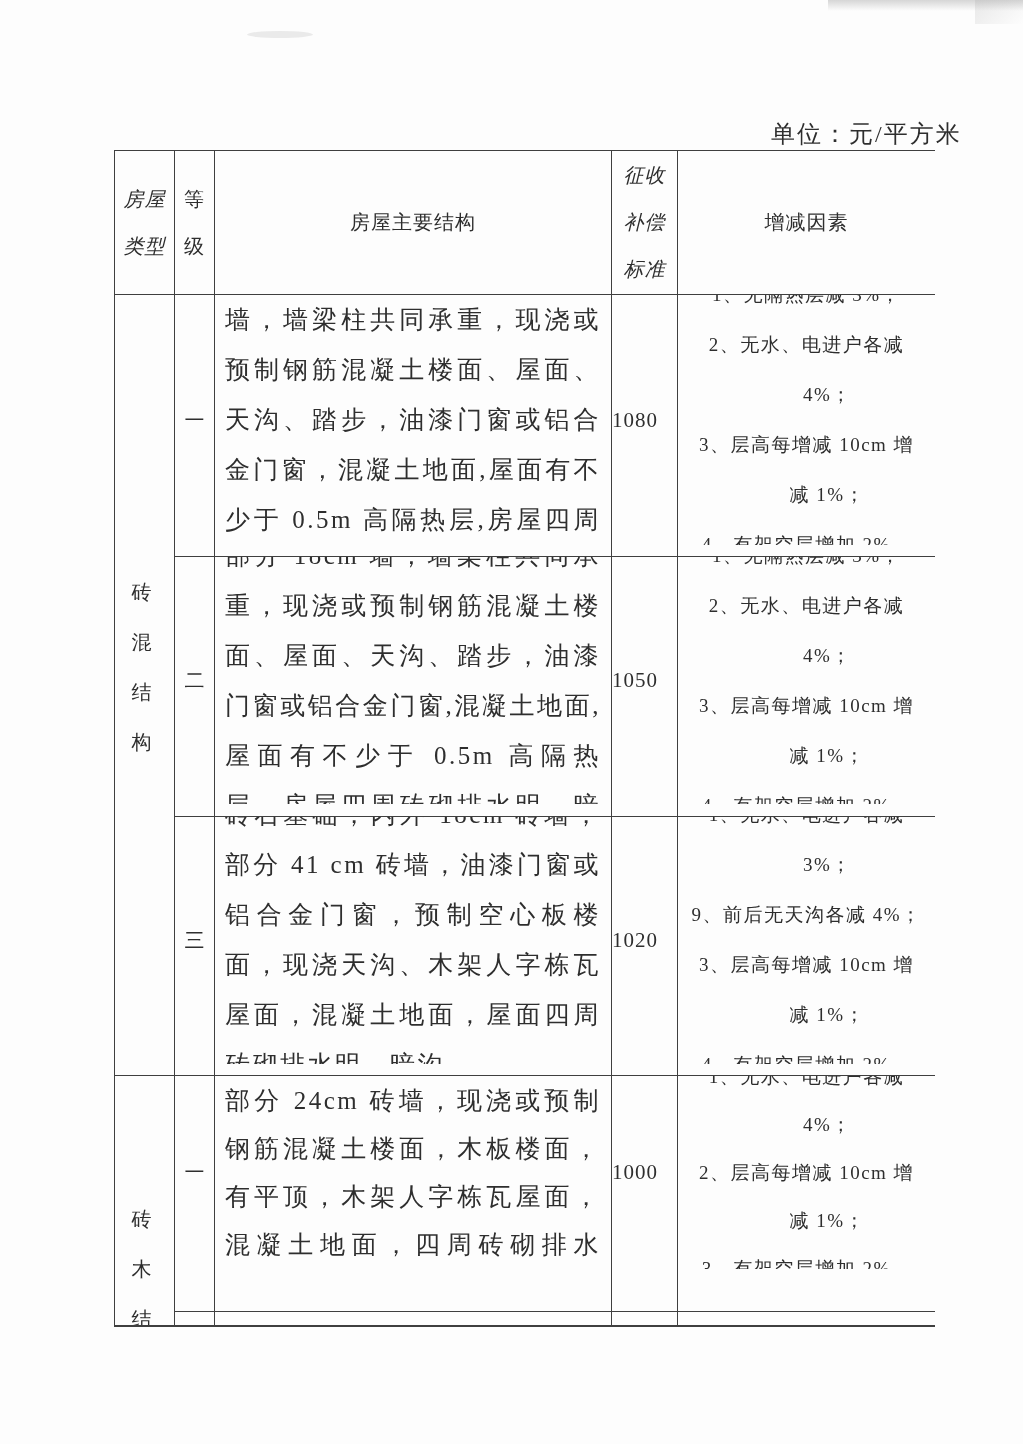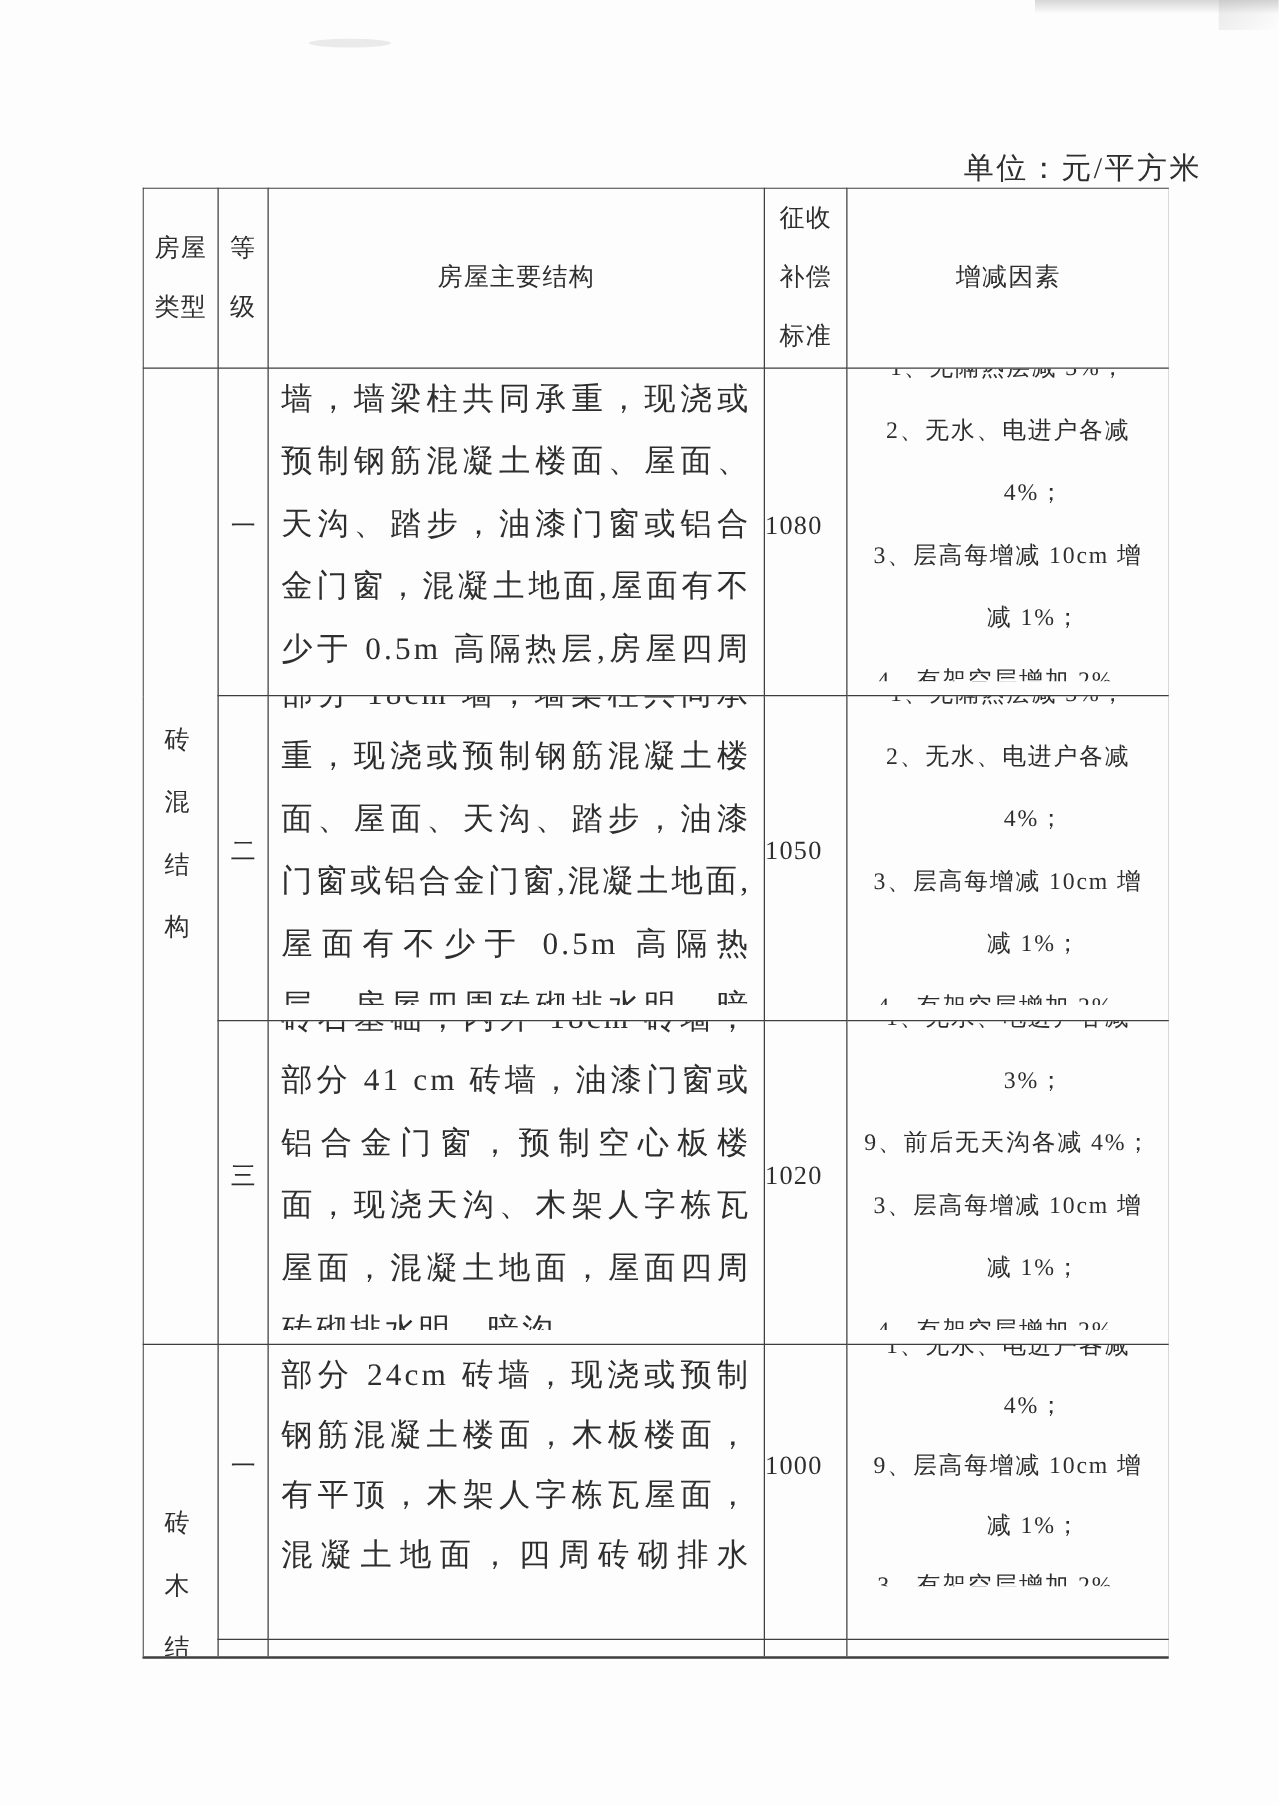--- a/index.html
+++ b/index.html
@@ -19,21 +19,21 @@
   .table-wrap{position:absolute;left:114px;top:150px;width:821px;height:1175px;
     overflow:hidden;border-bottom:2px solid #3f3f3f;}
   table{border-collapse:collapse;table-layout:fixed;width:821px;}
   td{border:1.5px solid #3f3f3f;padding:0;vertical-align:top;}
 
   .cellbox{display:flex;flex-direction:column;justify-content:center;overflow:hidden;}
   .h143{height:143px}.h250{height:250px}.h247{height:247px}
   .h193{height:193px}.h140{height:140px}.h744{height:744px}.h333{height:333px}
 
   .hdr{font-size:20px;line-height:47px;letter-spacing:1px;text-align:center;}
-  .wrap2{width:2.4em;margin:0 auto;}
+  .wrap2{width:2.4em;margin:0 auto;font-style:italic;}
   .wrap1{width:1.3em;margin:0 auto;}
 
   .struct{font-size:25px;line-height:50px;letter-spacing:2.5px;
     text-align:justify;text-justify:inter-character;padding:0 10px;}
   .lh48 .struct{line-height:48px;}
 
   .factors{font-size:19px;letter-spacing:1.5px;padding:0 12px;line-height:50px;text-align:center;}
   .lh48 .factors{line-height:48px;}
   .factor-line{padding-left:2.2em;text-indent:-2.2em;}
 
@@ -195,21 +195,21 @@
             </div>
     </td>
     <td>
       <div class="cellbox h193">
               <div class="std">1000</div>
             </div>
     </td>
     <td>
       <div class="cellbox h193 factors">
         <div class="factor-line">1、无水、电进户各减 4%；</div>
-        <div class="factor-line">9、层高每增减 10cm 增减 1%；</div>
+        <div class="factor-line">2、层高每增减 10cm 增减 1%；</div>
         <div class="factor-line">3、有架空层增加 2%。</div>
       </div>
     </td>
   </tr>
 
   <tr class="lh48">
     <td>
       <div class="cellbox h140 gradetop"></div>
     </td>
     <td>

